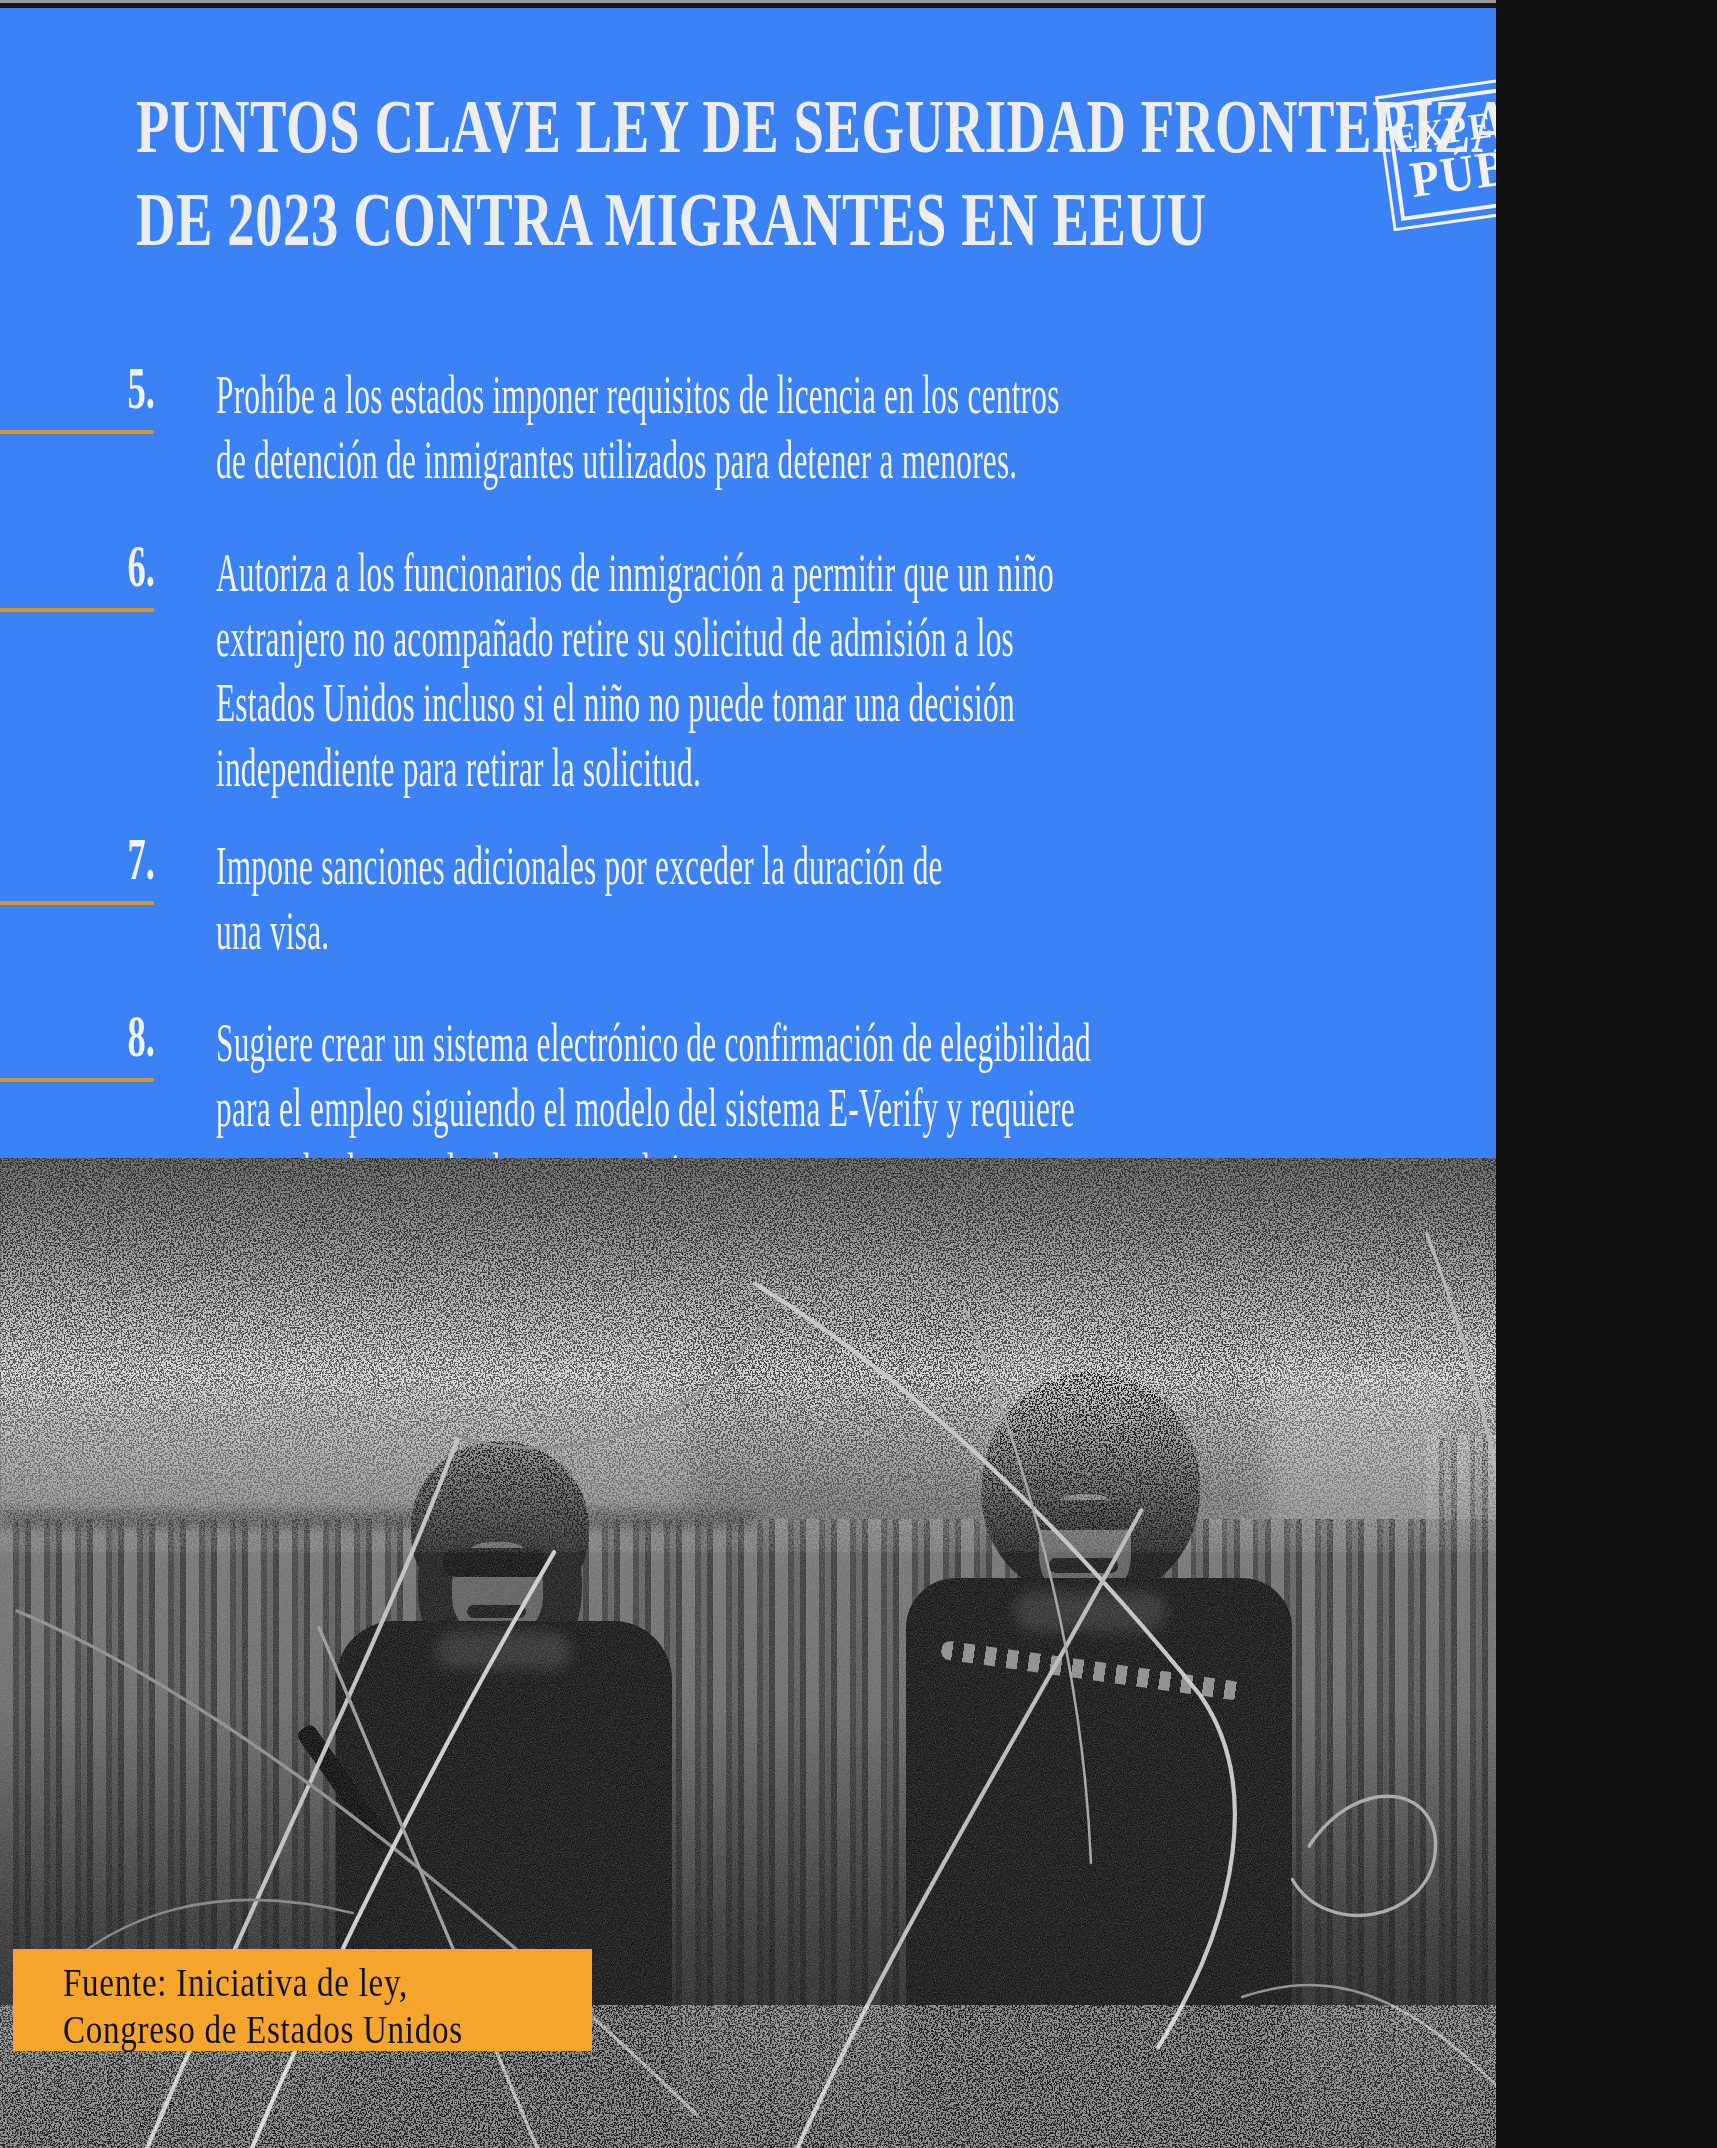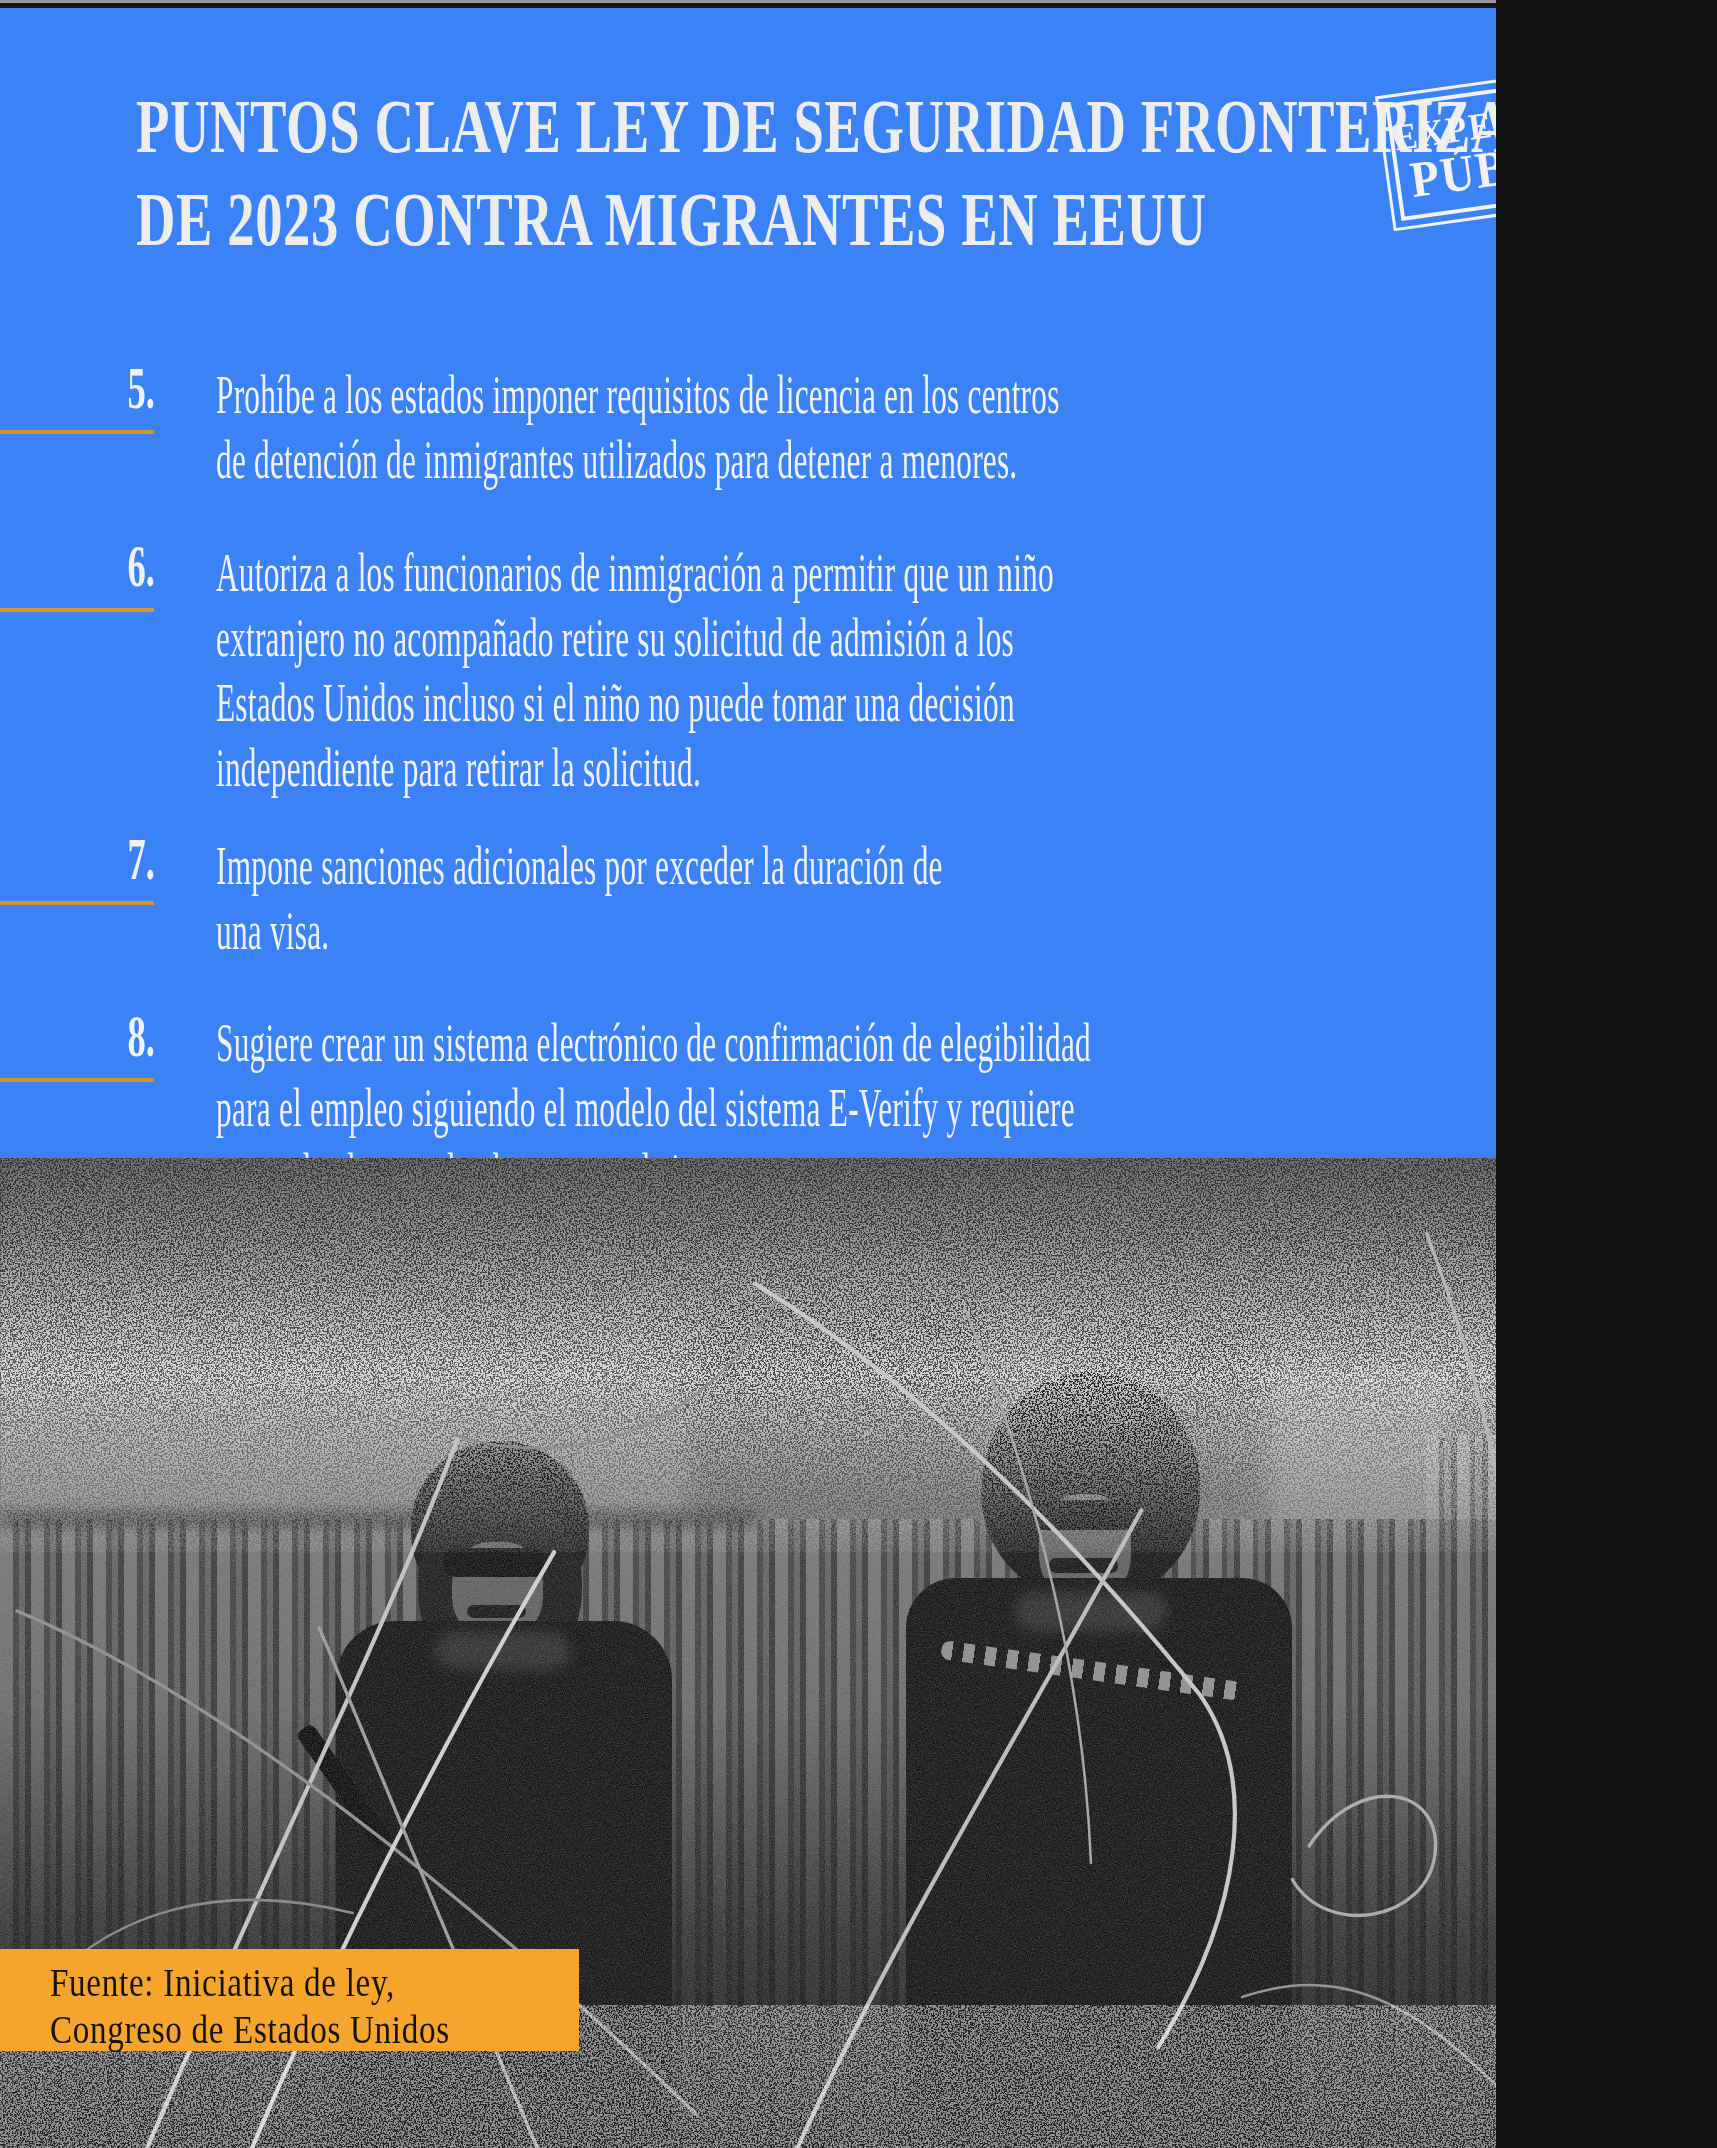--- a/index.html
+++ b/index.html
@@ -61,21 +61,21 @@
   .stache{position:absolute;background:#1a1a1a;border-radius:6.7px;}
   .torso{position:absolute;background:#151515;border-radius:59px 59px 0 0;}
   .collar{position:absolute;background:rgba(70,70,70,0.6);filter:blur(6.7px);border-radius:17px;}
   .gun{position:absolute;background:#0d0d0d;border-radius:6.7px;}
   .bandolier{position:absolute;height:18.5px;border-radius:8.4px;transform:rotate(8deg);
       background:repeating-linear-gradient(90deg,#8f8f8f 0 11px,rgba(0,0,0,0) 11px 22px);}
 
   .photo-fx{position:absolute;left:0;top:0;}
 
   
-  .source{left:0;top:1949px;width:579px;height:102px;background:#F5A42C;color:#131313;
+  .source{left:13px;top:1949px;width:579px;height:102px;background:#F5A42C;color:#131313;
       padding-left:50px;box-sizing:border-box;padding-top:10px;}
   .source-line{font-size:39px;line-height:47px;letter-spacing:0.8px;transform:scaleX(0.85);
       transform-origin:0 0;white-space:nowrap;}
 </style>
 </head>
 <body>
 
 <div id="canvas">
 
   <div class="abs strip-light"></div>

